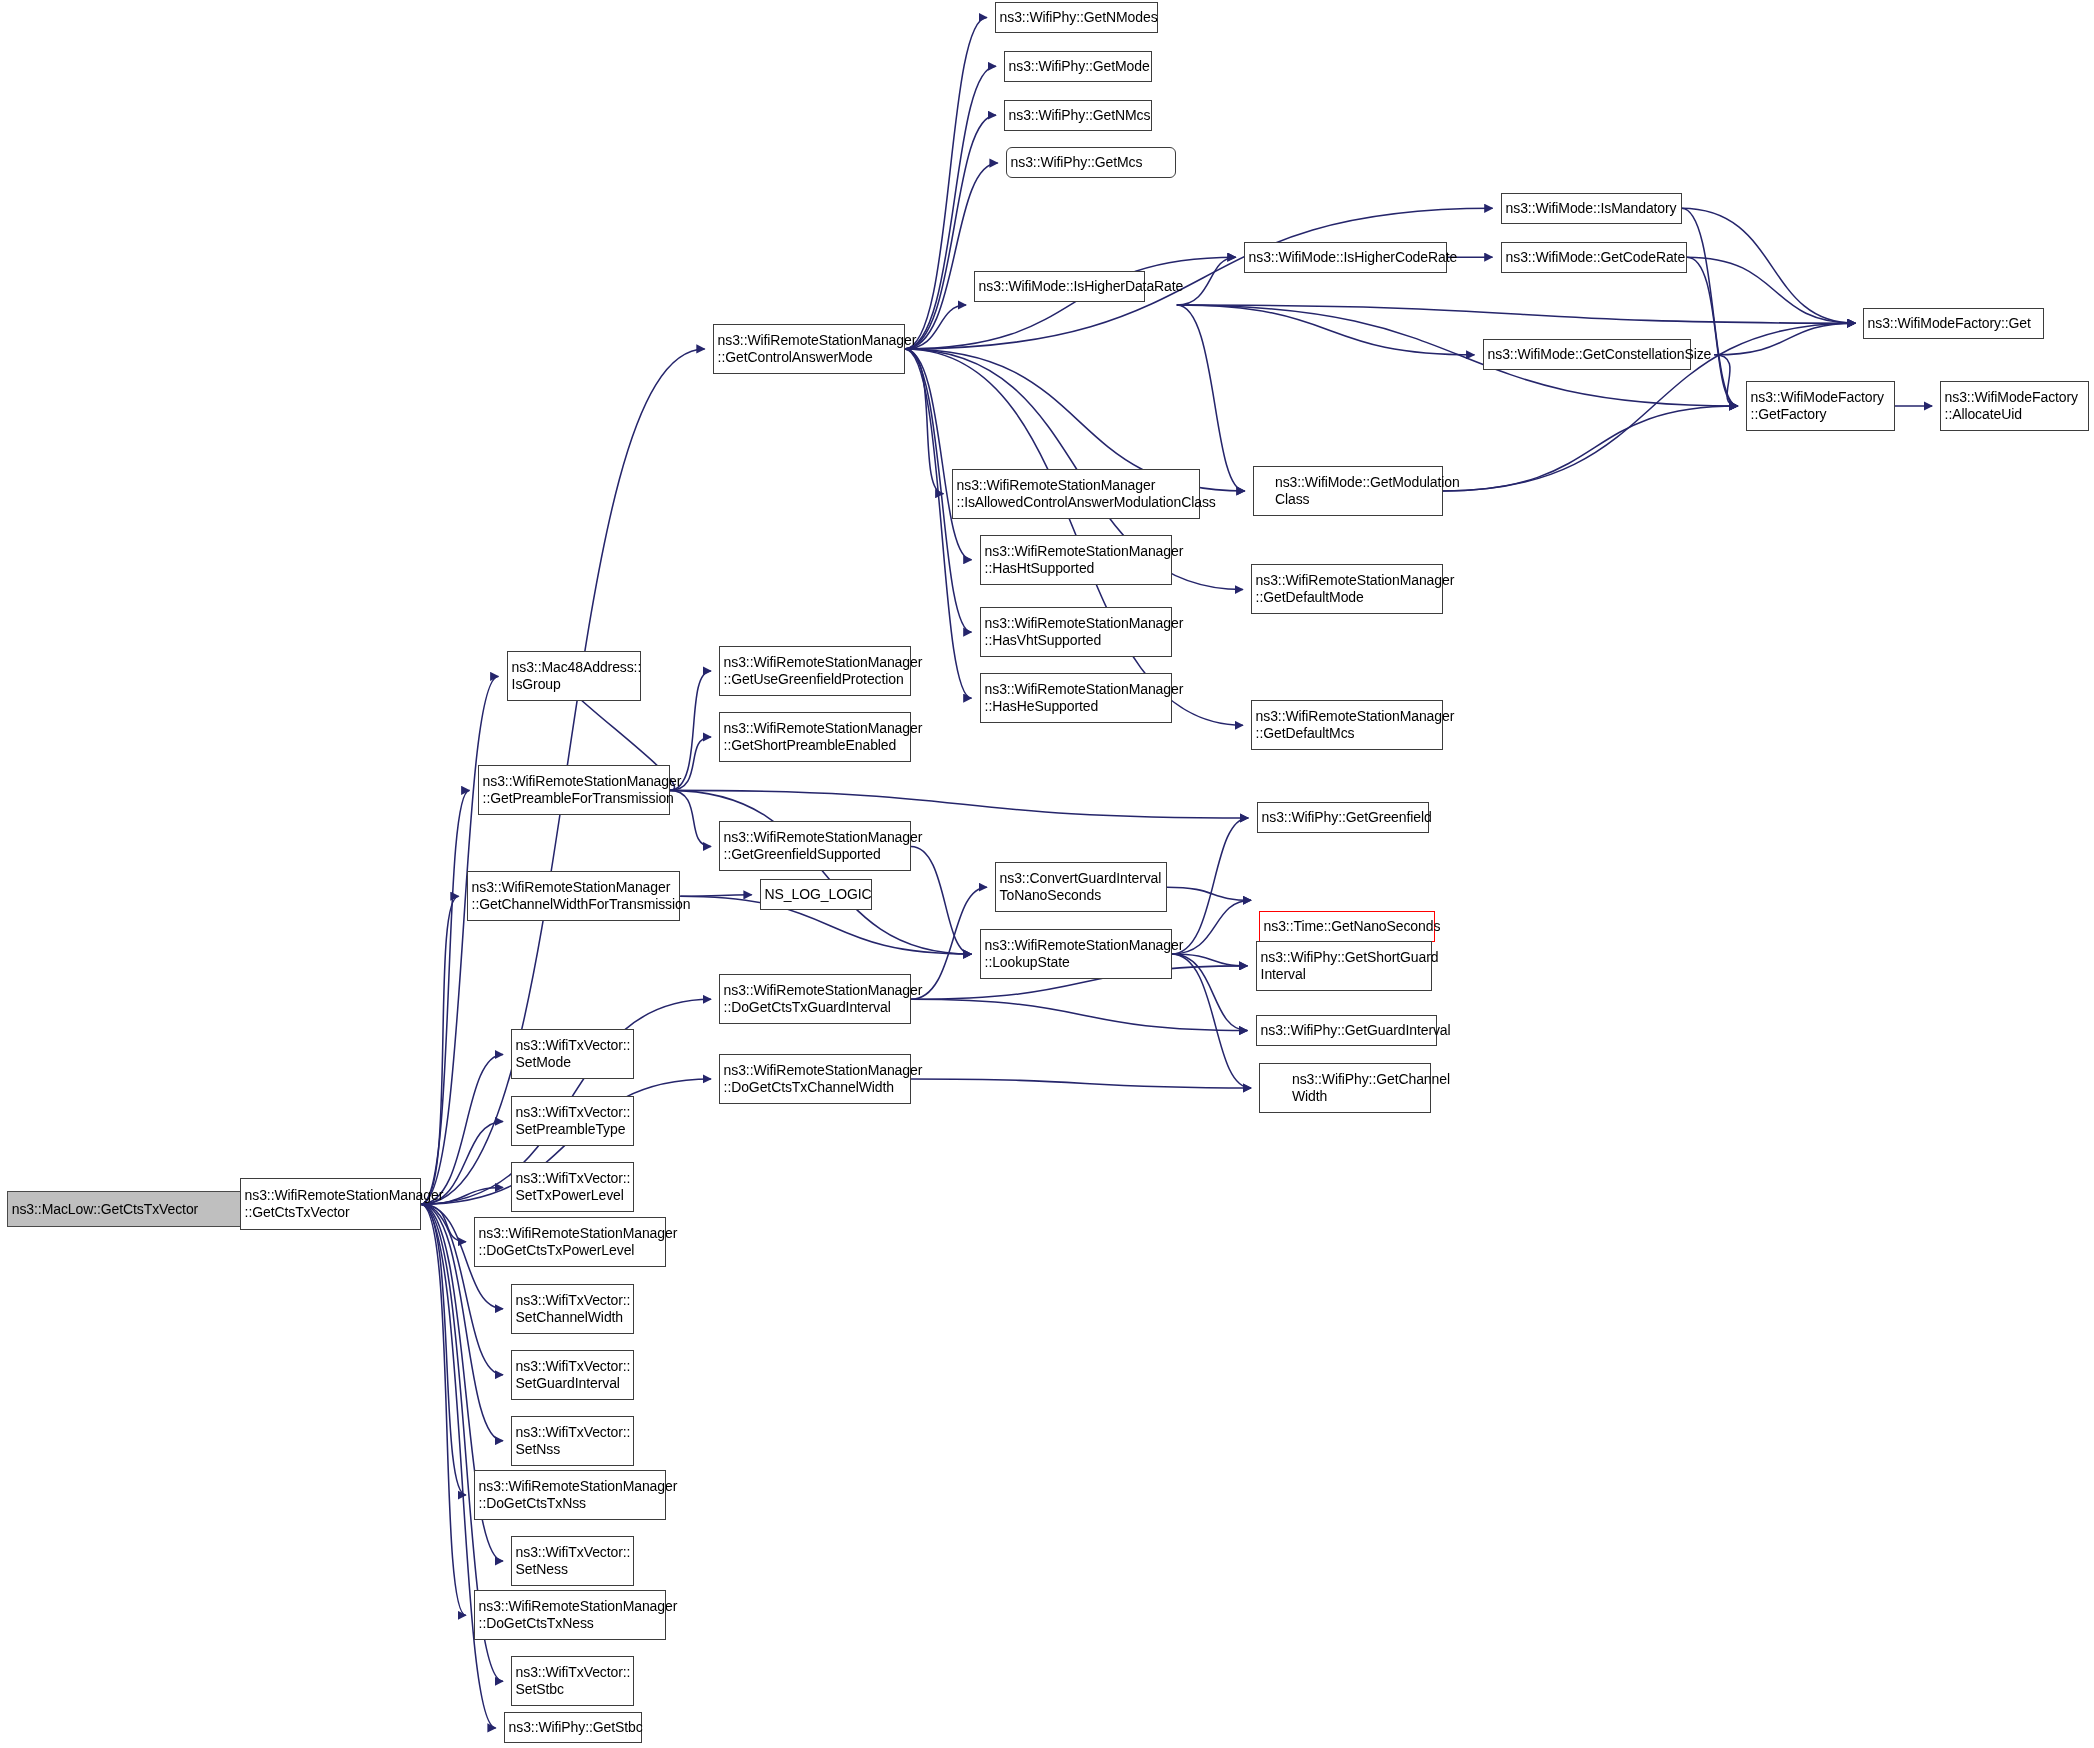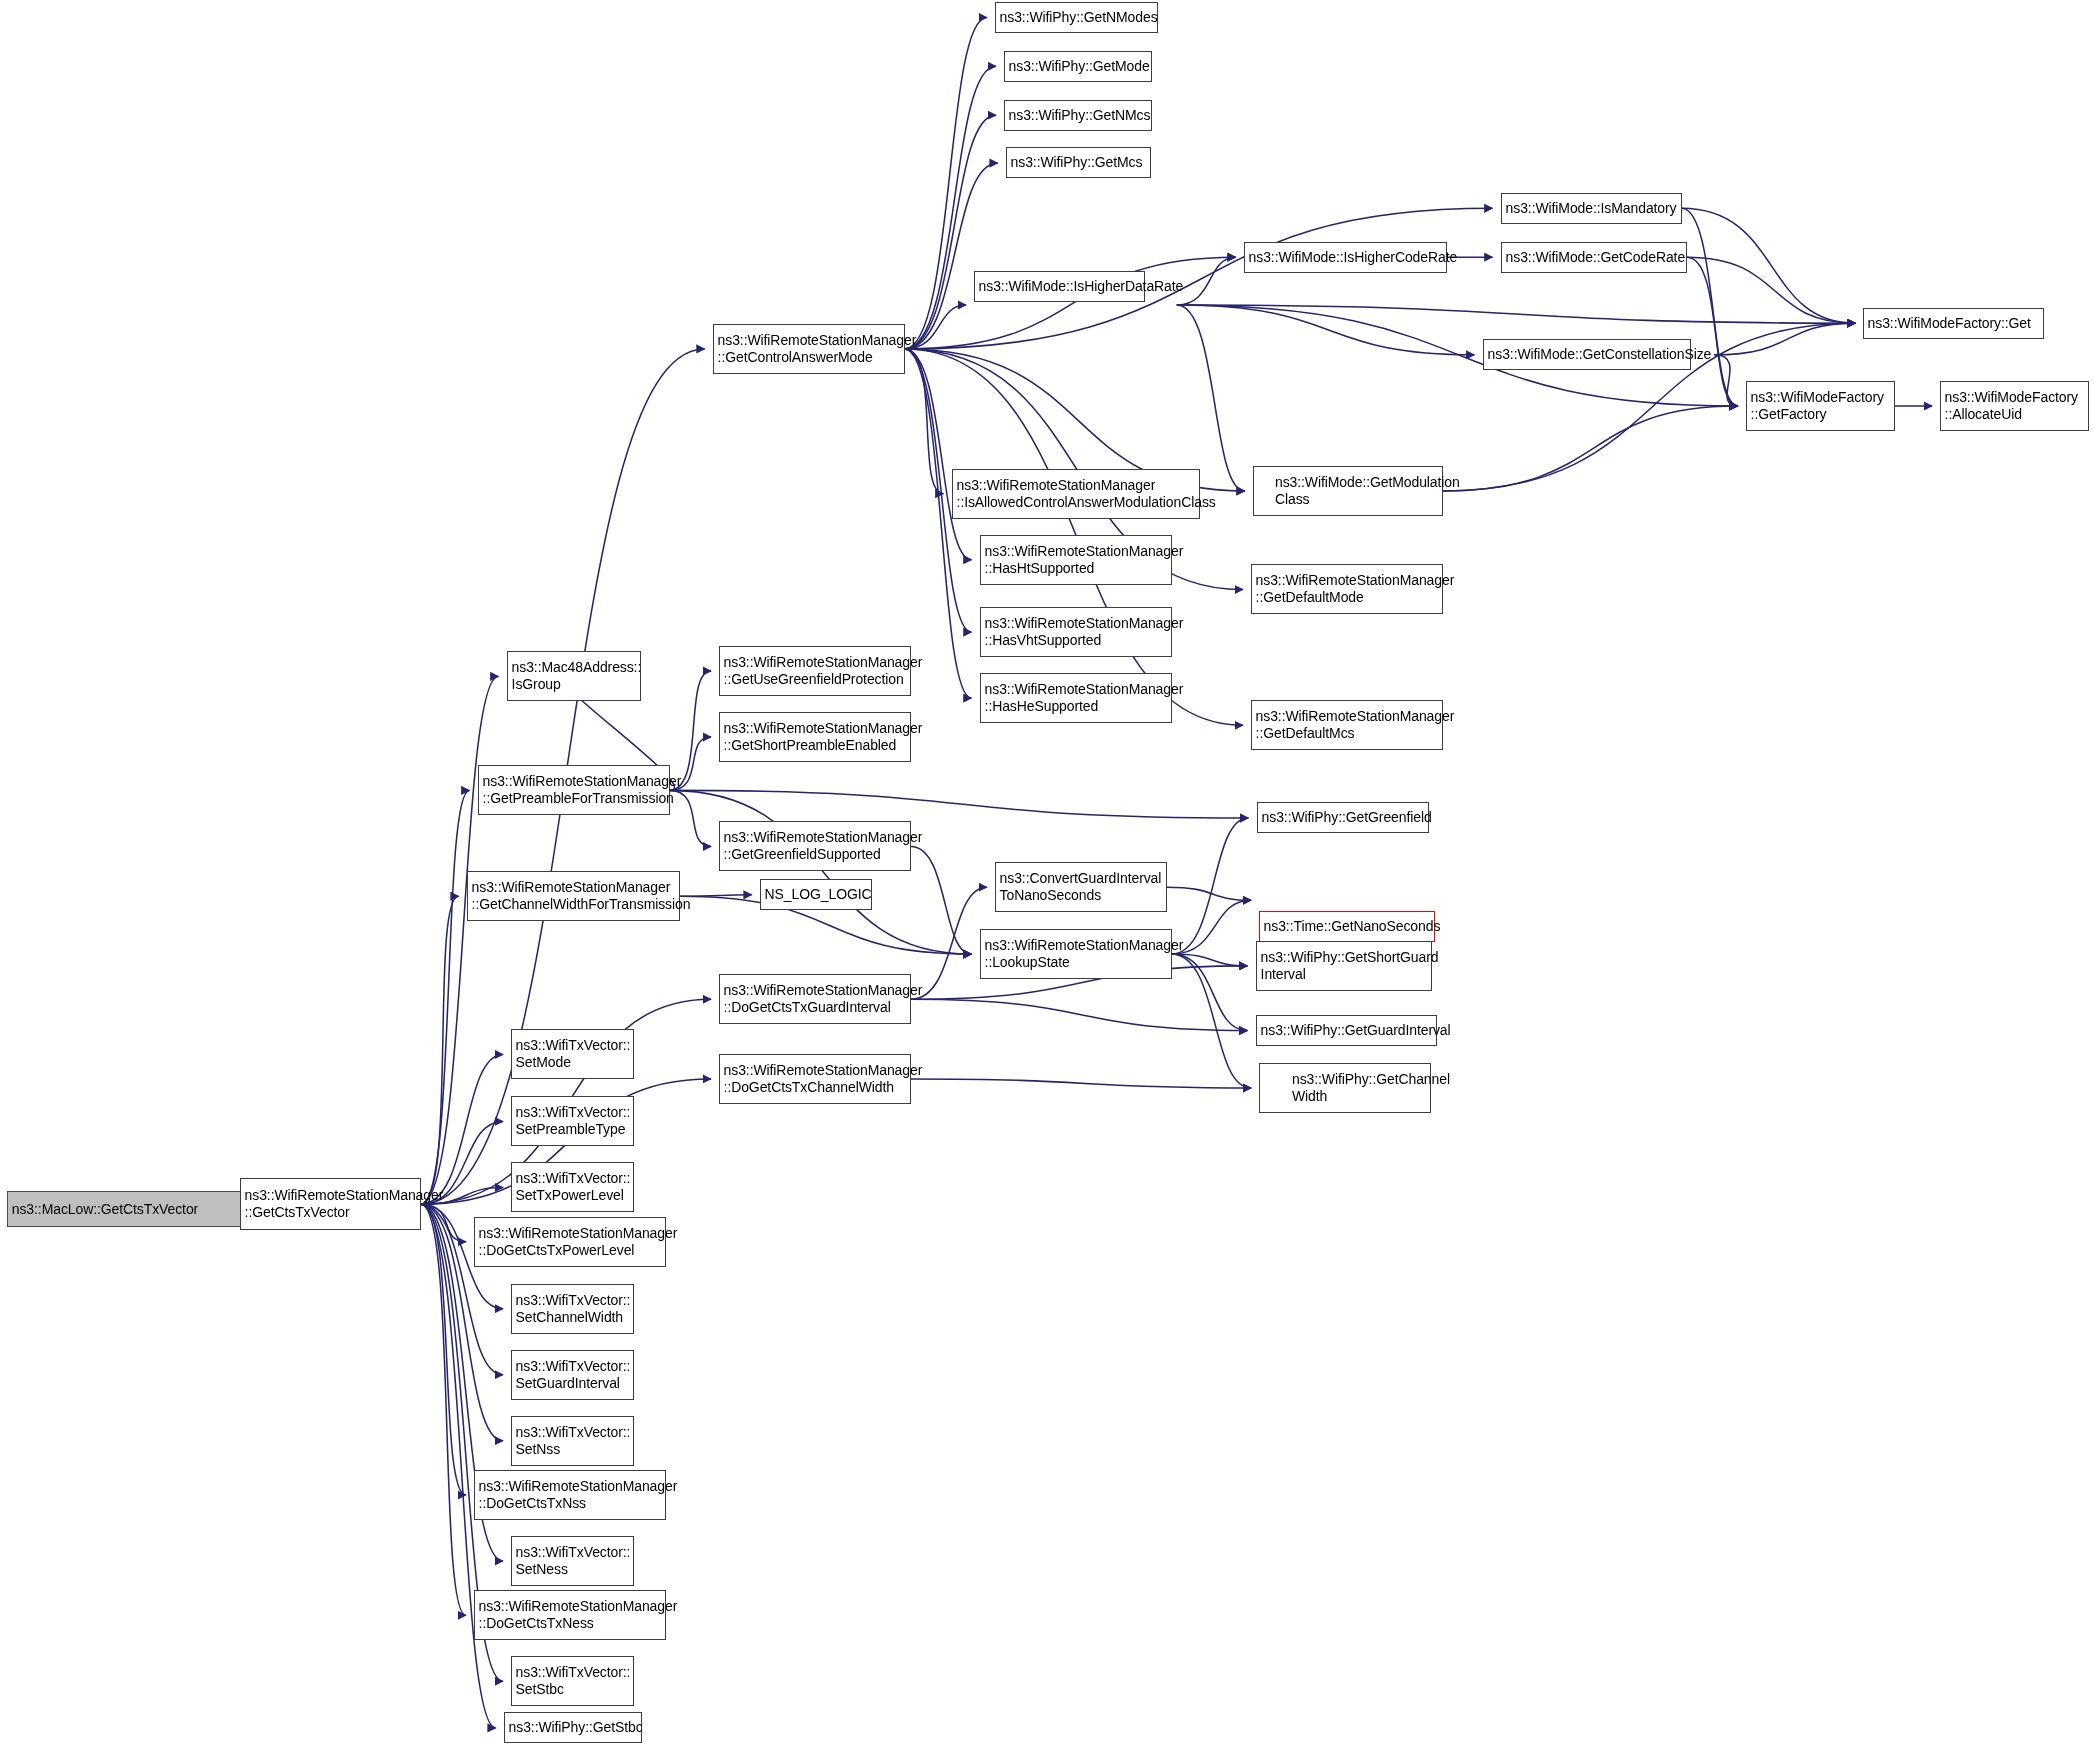--- a/index.html
+++ b/index.html
@@ -184,21 +184,21 @@
 ::HasVhtSupported</span></div>
       <div class="node" style="left: 980px; top: 673px; width: 192px; height: 50px;"><span>ns3::WifiRemoteStationManager
 ::HasHeSupported</span></div>
       <div class="node" style="left: 995px; top: 862px; width: 172px; height: 50px;"><span>ns3::ConvertGuardInterval
 ToNanoSeconds</span></div>
       <div class="node" style="left: 980px; top: 929px; width: 192px; height: 50px;"><span>ns3::WifiRemoteStationManager
 ::LookupState</span></div>
       <div class="node" style="left: 995px; top: 1.8px; width: 163px; height: 31px;"><span>ns3::WifiPhy::GetNModes</span></div>
       <div class="node" style="left: 1004px; top: 51px; width: 148px; height: 31px;"><span>ns3::WifiPhy::GetMode</span></div>
       <div class="node" style="left: 1004px; top: 100px; width: 148px; height: 31px;"><span>ns3::WifiPhy::GetNMcs</span></div>
-      <div class="node" style="left: 1006px; top: 147px; width: 145px; height: 31px;"><span>ns3::WifiPhy::GetMcs</span></div>
+      <div class="node" style="left: 1006px; top: 147px; width: 170px; height: 31px; border-radius: 6px;"><span>ns3::WifiPhy::GetMcs</span></div>
       <div class="node" style="left: 974px; top: 271px; width: 171px; height: 31px;"><span>ns3::WifiMode::IsHigherDataRate</span></div>
       <div class="node" style="left: 1244px; top: 242px; width: 203px; height: 31px;"><span>ns3::WifiMode::IsHigherCodeRate</span></div>
       <div class="node" style="left: 1501px; top: 193px; width: 181px; height: 31px;"><span>ns3::WifiMode::IsMandatory</span></div>
       <div class="node" style="left: 1501px; top: 242px; width: 186px; height: 31px;"><span>ns3::WifiMode::GetCodeRate</span></div>
       <div class="node" style="left: 1483px; top: 339px; width: 208px; height: 31px;"><span>ns3::WifiMode::GetConstellationSize</span></div>
       <div class="node" style="left: 1253px; top: 466px; width: 190px; height: 50px; padding-left: 21px;"><span>ns3::WifiMode::GetModulation
 Class</span></div>
       <div class="node" style="left: 1251px; top: 564px; width: 192px; height: 50px;"><span>ns3::WifiRemoteStationManager
 ::GetDefaultMode</span></div>
       <div class="node" style="left: 1251px; top: 700px; width: 192px; height: 50px;"><span>ns3::WifiRemoteStationManager

